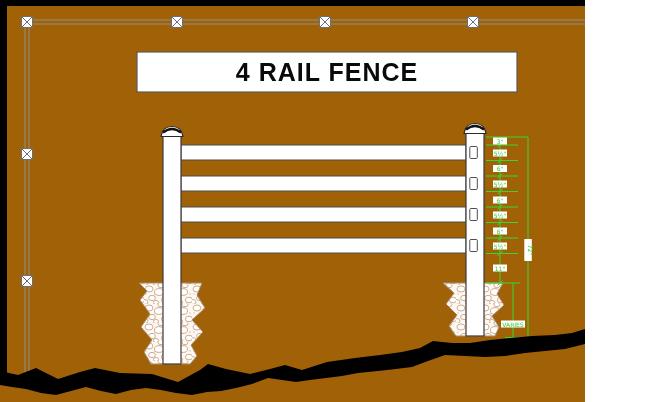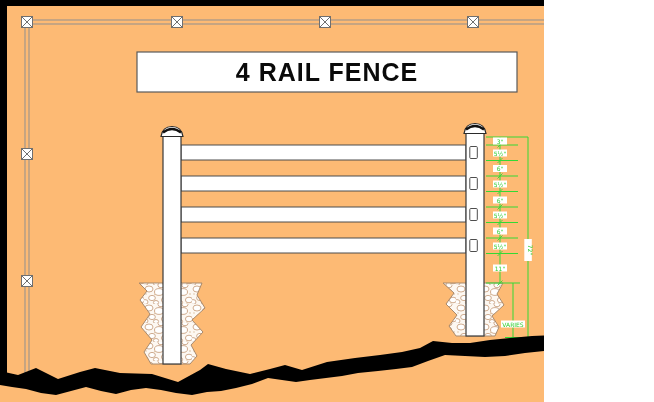--- a/index.html
+++ b/index.html
@@ -1,19 +1,19 @@
 <!DOCTYPE html>
 <html><head>
 <meta charset="utf-8">
 <style>
   html,body{margin:0;padding:0;background:#ffffff;}
   .stage{
     position:relative;
-    width:544px;height:402px;
-    background:#fdba74;
+    width:585px;height:402px;
+    background:#a16207;
     overflow:hidden;
     font-family:"Liberation Sans", sans-serif;
   }
   svg{display:block;}
   .title-text{
     font-family:"Liberation Sans", sans-serif;
     font-weight:bold;
     font-size:25px;
     letter-spacing:1px;
     fill:#0a0a0a;

